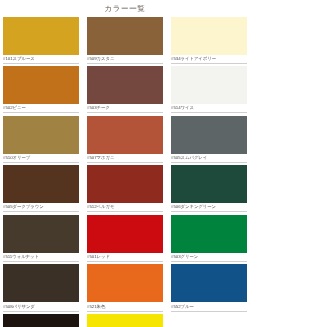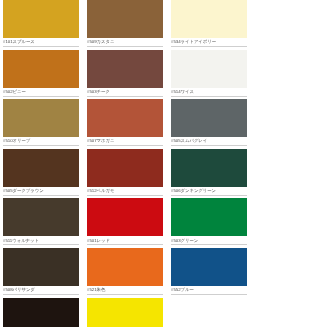--- a/index.html
+++ b/index.html
@@ -65,20 +65,21 @@
     overflow: hidden;
     letter-spacing: -0.05px;
     transform-origin: left top;
   }
 </style>
 </head>
 <body>
 
 <div class="page">
 
+  <h1 class="page-title">カラー一覧</h1>
 
   <div class="swatch-grid" id="swatch-grid">
       <div class="swatch-cell">
         <div class="swatch-chip" style="background: rgb(212, 163, 32);"></div>
         <div class="swatch-label">#101スプルース</div>
       </div>
       <div class="swatch-cell">
         <div class="swatch-chip" style="background: rgb(138, 98, 57);"></div>
         <div class="swatch-label">#509カスタニ</div>
       </div>

